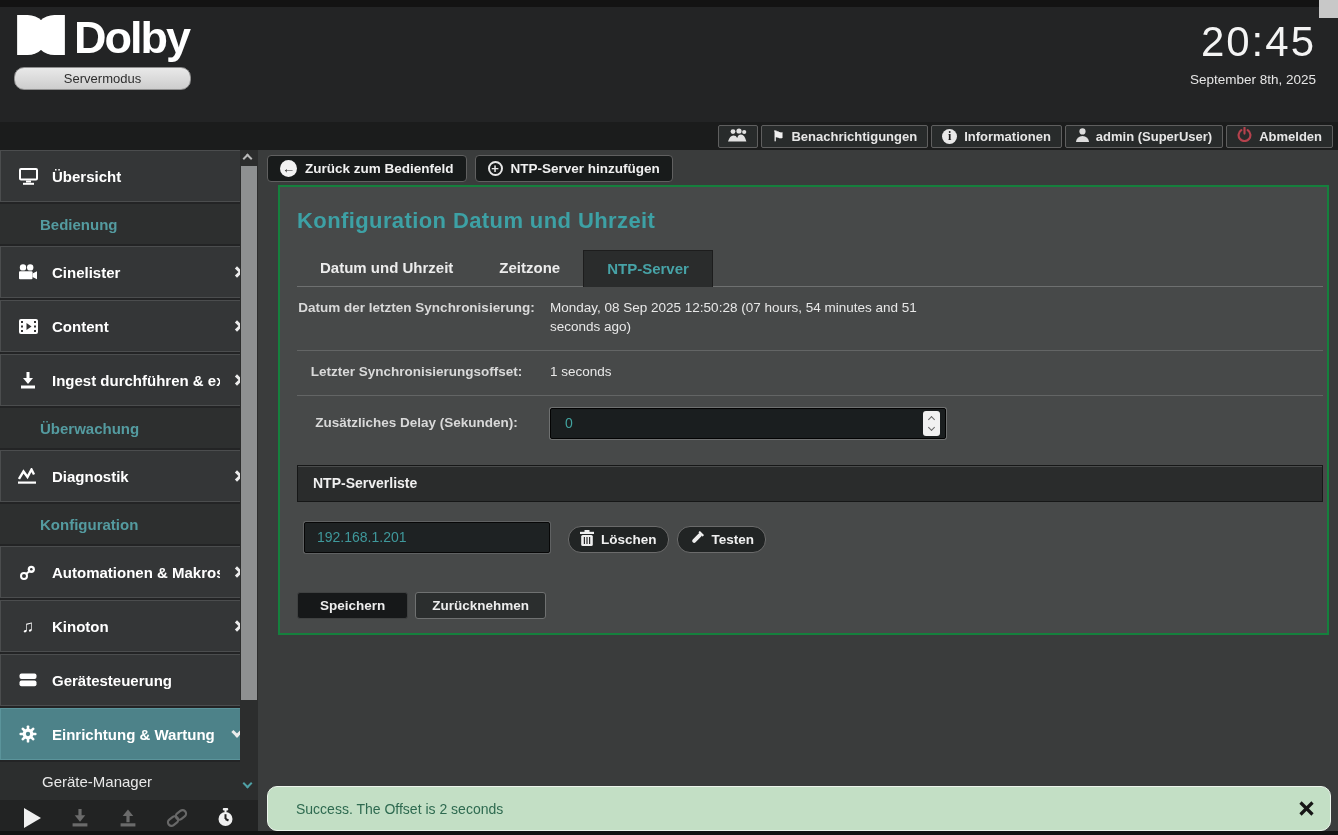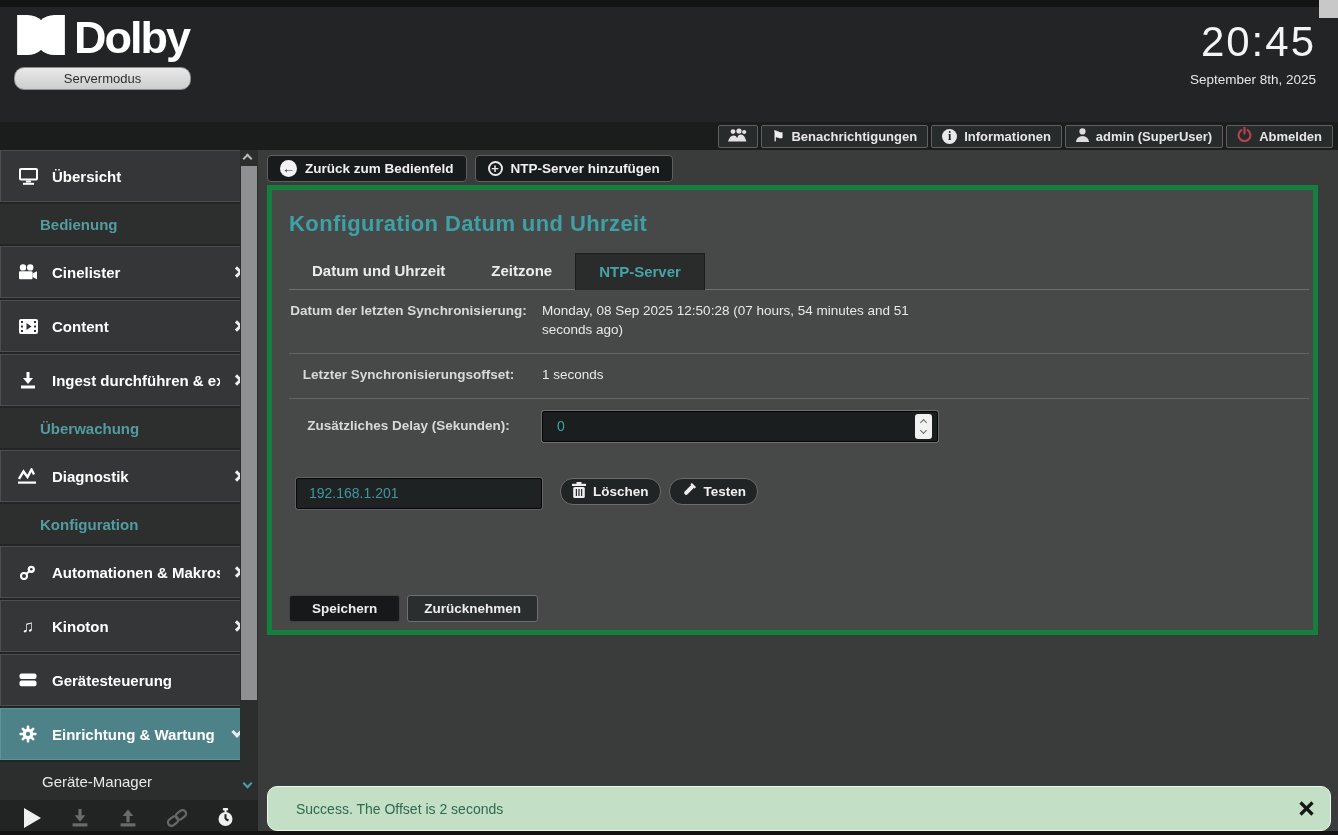--- a/index.html
+++ b/index.html
@@ -68,22 +68,22 @@
   .toolbar { position:absolute; left:267px; top:155px; display:flex; gap:8px; }
   .tool-btn { height:27px; background:#181b1b; border:1px solid #606060; border-radius:4px;
     color:#f0f0f0; font-weight:bold; font-size:13.5px; display:flex; align-items:center; gap:8px;
     padding:0 12px; cursor:pointer; }
   .back-circle { width:17px; height:17px; border-radius:50%; background:#f2f2f2; color:#1d1d1d;
     font-size:13px; font-weight:bold; display:flex; align-items:center; justify-content:center; line-height:1; }
   .add-circle { width:15px; height:15px; border-radius:50%; border:2px solid #e8e8e8; color:#e8e8e8;
     font-size:13px; font-weight:bold; display:flex; align-items:center; justify-content:center; line-height:1; }
 
   
-  .panel { position:absolute; left:267px; top:185px; width:1051px; height:450px;
-    background:#474949; border:5px solid #15803d; }
+  .panel { position:absolute; left:278px; top:185px; width:1051px; height:450px;
+    background:#474949; border:2px solid #15803d; }
   .panel-title { margin:21px 0 0 17px; font-size:22px; color:#3da1a5; font-weight:bold; letter-spacing:0.4px; }
   .tabs { margin:16px 4px 0 17px; display:flex; border-bottom:1px solid #6e7070; height:37px; }
   .tab { padding:0 23px; line-height:36px; font-size:15px; font-weight:bold; color:#ececec; cursor:pointer; }
   .tab.active { background:#2a2c2c; color:#47a3a7; border:1px solid #1d1d1d; border-bottom:none;
     margin-bottom:-1px; line-height:36px; }
   .rows { margin:0 4px 0 17px; }
   .form-row { display:flex; border-bottom:1px solid #636565; padding:12px 0 13px; }
   .form-row.no-line { border-bottom:none; align-items:center; padding:12px 0 16px; }
   .row-label { width:253px; padding-right:14px; font-weight:bold; font-size:13.5px; color:#d9d9d9; line-height:1.35;text-align:center; }
   .row-value { width:412px; font-size:13.5px; color:#e8e8e8; line-height:1.4; }
@@ -92,21 +92,21 @@
     box-shadow:0 0 0 1px #6f7171; border-radius:2px; color:#42a39f; font-size:14px;
     font-family:"Liberation Sans", sans-serif; padding:0 30px 0 14px; }
   .spin-box { position:absolute; right:6px; top:3px; width:17px; height:25px; background:#f1f1f1;
     border-radius:3px; display:flex; flex-direction:column; align-items:center; justify-content:center;
     gap:3px; cursor:pointer; }
   .spin-up { width:5px; height:5px; border-right:1.8px solid #666; border-bottom:1.8px solid #666; transform:rotate(-135deg); }
   .spin-dn { width:5px; height:5px; border-right:1.8px solid #666; border-bottom:1.8px solid #666; transform:rotate(45deg); }
   .list-header { margin:10px 4px 0 17px; height:37px; background:#2a2c2c; border:1px solid #161717;
     box-shadow:inset 0 1px 0 #4a4c4c; display:flex; align-items:center; padding-left:15px;
     color:#f0f0f0; font-weight:bold; font-size:14px; }
-  .server-row { margin:20px 0 0 24px; display:flex; align-items:flex-start; gap:18px; }
+  .server-row { margin:20px 0 0 24px; display:flex; align-items:flex-end; gap:18px; }
   .server-input { width:246px; height:31px; background:#1e2223; border:1px solid #070707;
     box-shadow:0 0 0 1px #606263; border-radius:2px; color:#3f989b; font-size:14px;
     font-family:"Liberation Sans", sans-serif; padding:0 12px; }
   .btn-group { display:flex; gap:8px; }
   .small-btn { height:27px; background:#212424; border:1px solid #6b6b6b; border-radius:13px;
     color:#f0f0f0; font-weight:bold; font-size:13.5px; display:flex; align-items:center; gap:7px;
     padding:0 11px; cursor:pointer; }
   .actions { position:absolute; left:17px; top:405px; display:flex; gap:7px; }
   .act-btn { height:27px; border-radius:3px; font-weight:bold; font-size:13.5px; color:#ededed;
     display:flex; align-items:center; padding:0 16px; cursor:pointer; }
@@ -385,20 +385,21 @@
         <div class="delay-wrap">
           <input class="delay-input" type="text" value="0" style="">
           <div class="spin-box">
             <div class="spin-up"></div>
             <div class="spin-dn"></div>
           </div>
         </div>
       </div>
     </div>
 
+    <div class="list-header">NTP-Serverliste</div>
 
     <div class="server-row">
       <input class="server-input" type="text" value="192.168.1.201" style="">
       <div class="btn-group">
         <div class="small-btn">
           <span>
             <svg width="14" height="16" viewBox="0 0 14 16">
               <rect x="4.5" y="0" width="5" height="2" fill="#eeeeee"></rect>
               <rect x="0" y="1.8" width="14" height="2.2" fill="#eeeeee"></rect>
               <rect x="1.2" y="5" width="11.6" height="11" rx="1.5" fill="#eeeeee"></rect>

